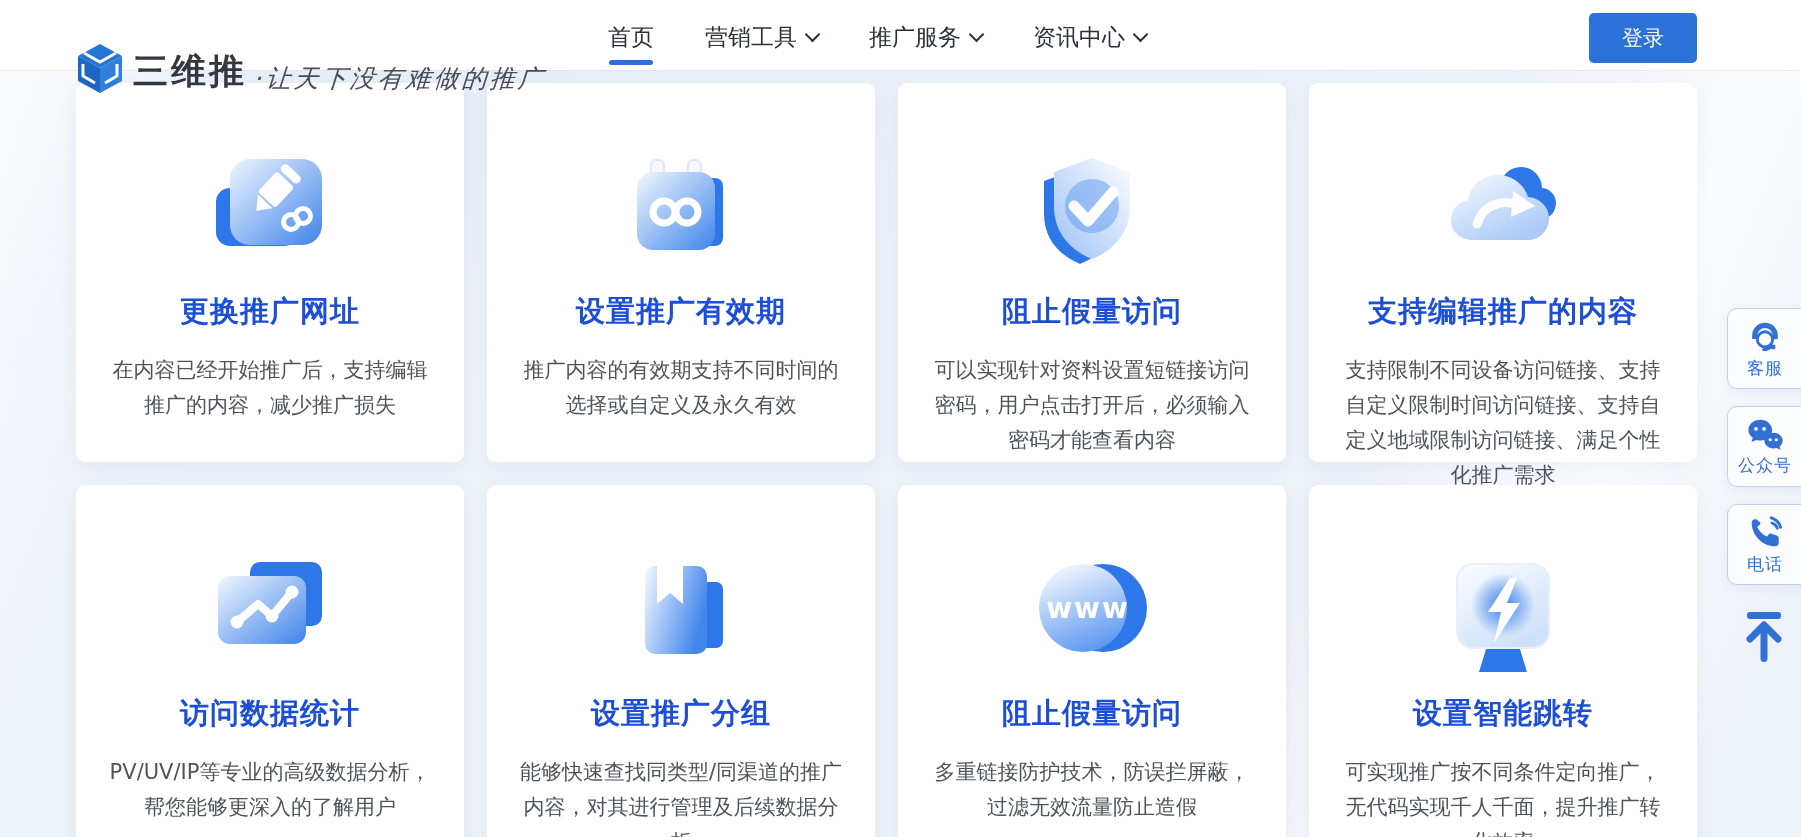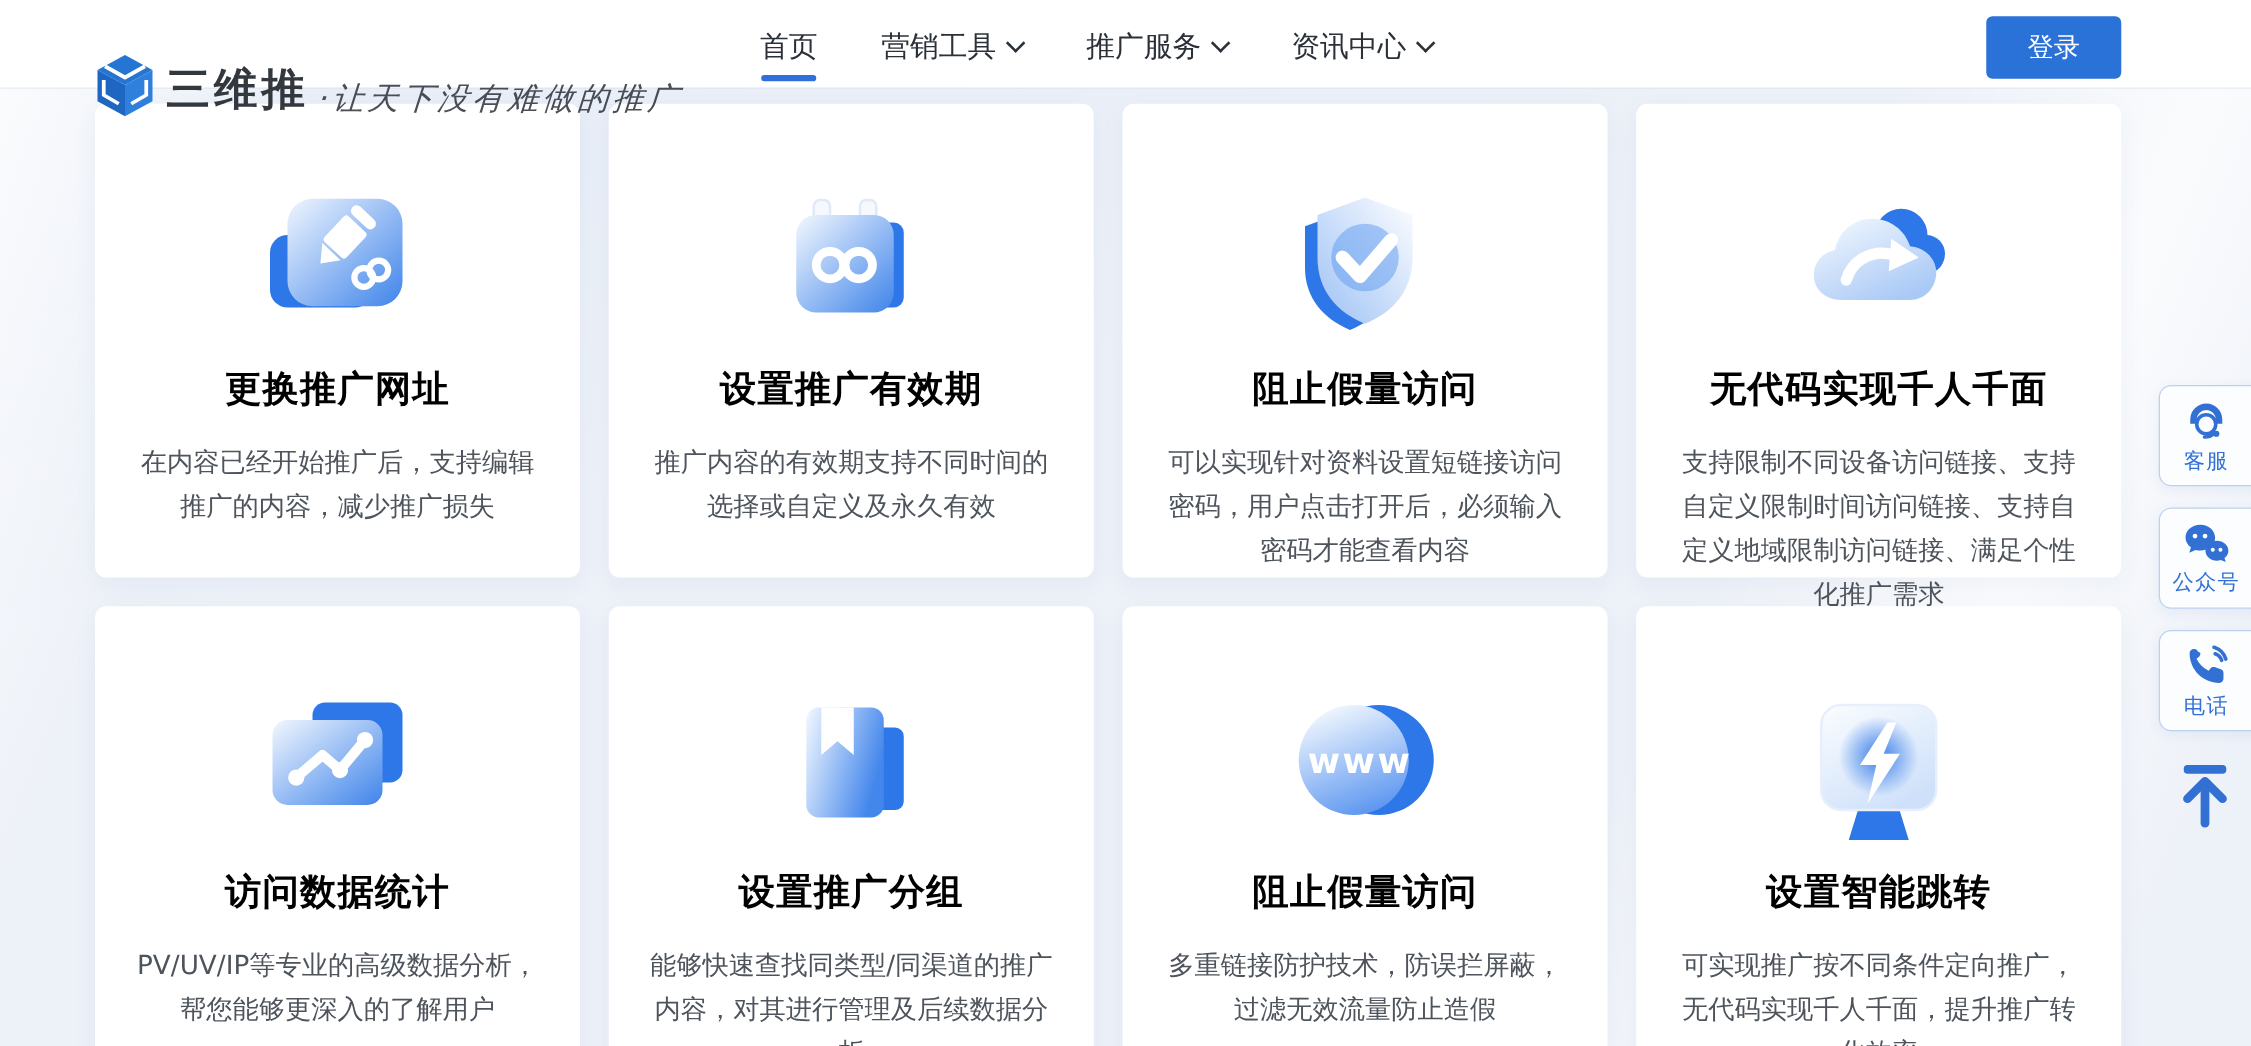--- a/index.html
+++ b/index.html
@@ -48,21 +48,21 @@
   
   .cards {
     position:absolute; top:83px; left:76px; z-index:1;
     display:grid; grid-template-columns:repeat(4,388px); grid-auto-rows:379px; gap:23px;
   }
   .card {
     background:#ffffff; border-radius:9px; text-align:center; cursor:pointer;
     box-shadow:0 6px 20px rgba(45,75,135,0.05);
   }
   .card-icon { margin-top:63px; height:132px; display:flex; justify-content:center; }
-  .card-title { margin-top:14px; font-size:29px; font-weight:600; color:#000000; letter-spacing:1px; }
+  .card-title { margin-top:14px; font-size:29px; font-weight:600; color:#1d4ed8; letter-spacing:1px; }
   .card-desc { margin:21px 31px 0; font-size:21px; line-height:35px; color:#4e545c; text-align:center; }
 
   
   .float-stack {
     position:absolute; top:308px; right:-12px; width:86px; z-index:20;
     display:flex; flex-direction:column; gap:17px;
   }
   .float-box {
     height:81px; background:#fbfdff; border:1.5px solid #bdd1ef; border-radius:10px;
     display:flex; flex-direction:column; align-items:center; justify-content:center; gap:1px;
@@ -192,21 +192,21 @@
         <g fill="#2e77e8">
           <circle cx="84" cy="42" r="21"></circle>
             <circle cx="104" cy="57" r="15"></circle>
           <rect x="80" y="44" width="38" height="28" rx="12"></rect>
         </g>
         <path d="M36 94 C23 94 14 85 14 74 C14 64 21 56 31 54 C34 39 46 29 61 29 C75 29 87 38 91 51 C103 52 112 61 112 72 C112 84 103 94 91 94 Z" fill="url(#g4)"></path>
         <path d="M40 78 C45 61 62 53 78 58" fill="none" stroke="#ffffff" stroke-width="9" stroke-linecap="round"></path>
         <polygon points="76,45 98,60 74,71" fill="#ffffff"></polygon>
       </svg>
     </div>
-    <div class="card-title">无代码实现千人千面</div>
+    <div class="card-title">支持编辑推广的内容</div>
     <div class="card-desc">支持限制不同设备访问链接、支持自定义限制时间访问链接、支持自定义地域限制访问链接、满足个性化推广需求</div>
   </div>
 
   <div class="card">
     <div class="card-icon">
       <svg width="132" height="132" viewBox="0 0 132 132">
         <defs>
             <linearGradient id="g5" x1="0" y1="0" x2="1" y2="1">
           <stop offset="0" stop-color="#f2f7fe"></stop>
               <stop offset="1" stop-color="#3f84ea"></stop>

